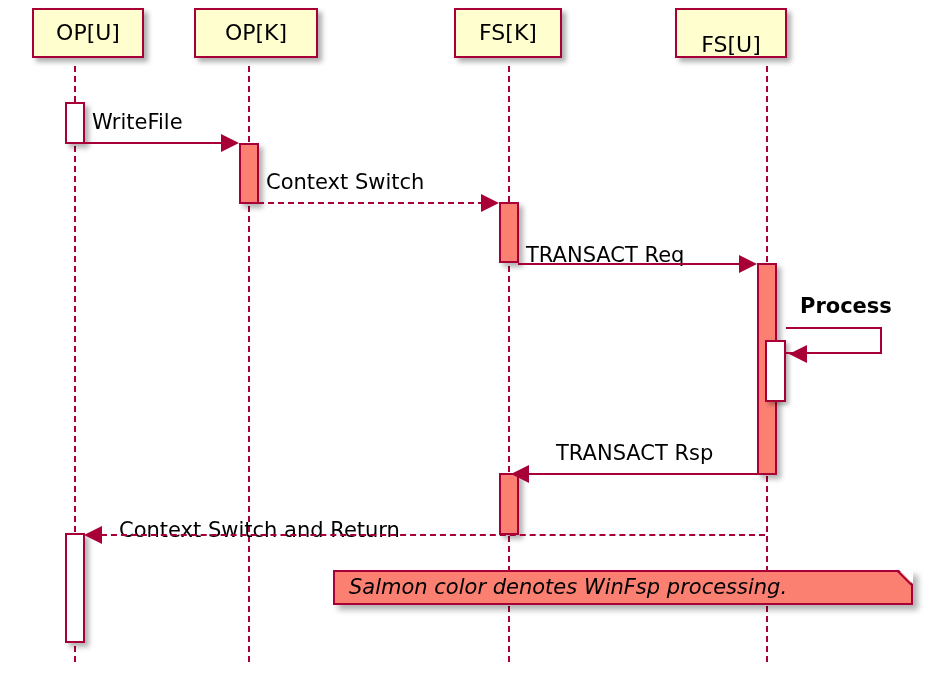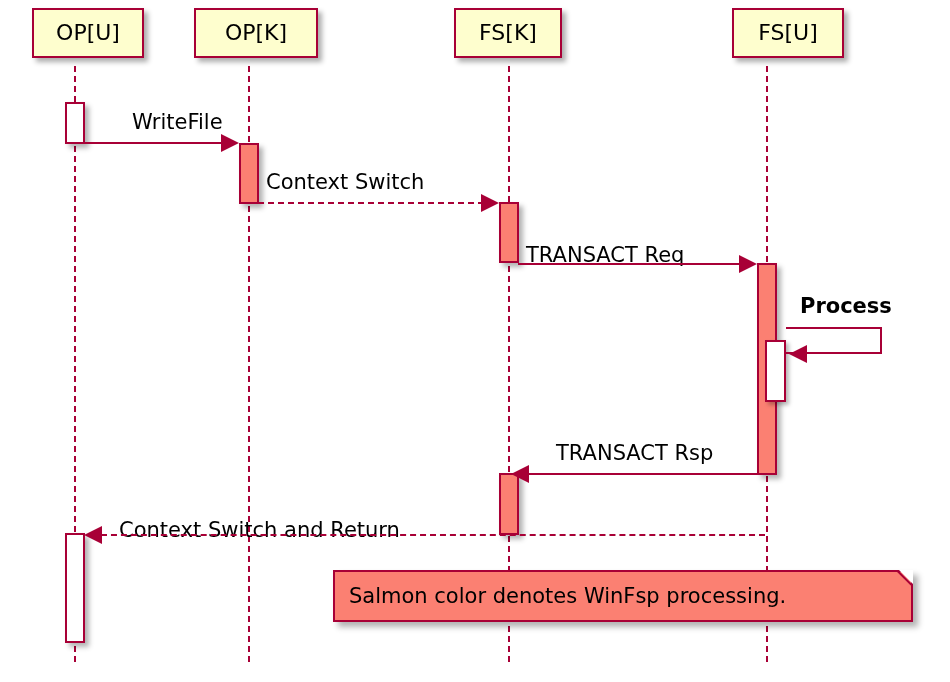--- a/index.html
+++ b/index.html
@@ -147,39 +147,39 @@
 
   <div class="participant" style="left:32px;width:112px;">
     <span class="plabel">OP[U]</span>
   </div>
   <div class="participant" style="left:194px;width:124px;">
     <span class="plabel">OP[K]</span>
   </div>
   <div class="participant" style="left:454px;width:108px;">
     <span class="plabel">FS[K]</span>
   </div>
-  <div class="participant" style="left:732px;width:112px;">
+  <div class="participant" style="left:675px;width:112px;align-items:flex-end;">
     <span class="plabel">FS[U]</span>
   </div>
 
   <div class="activation white" style="left:65px;top:102px;height:42px;"></div>
 
   <div class="activation salmon" style="left:239px;top:143px;height:61px;"></div>
 
   <div class="activation salmon" style="left:499px;top:202px;height:61px;"></div>
 
   <div class="activation salmon" style="left:757px;top:263px;height:212px;"></div>
 
   <div class="activation white nested" style="left:765px;top:340px;height:62px;width:21px;"></div>
 
   <div class="activation salmon" style="left:499px;top:473px;height:62px;"></div>
 
   <div class="activation white" style="left:65px;top:533px;height:110px;"></div>
 
-  <div class="msg-label" style="left:92px;top:112px;padding-left:40px;">WriteFile</div>
+  <div class="msg-label" style="left:92px;top:112px;">WriteFile</div>
   <div class="msg-line" style="left:84px;top:142px;width:140px;"></div>
   <div class="arrow-head right" style="left:221px;top:134px;"></div>
 
   <div class="msg-label" style="left:266px;top:172px;">Context Switch</div>
   <div class="msg-line dotted" style="left:258px;top:202px;width:226px;"></div>
   <div class="arrow-head right" style="left:481px;top:194px;"></div>
 
   <div class="msg-label" style="left:526px;top:233px;margin-top:12px;">TRANSACT Req</div>
   <div class="msg-line" style="left:518px;top:263px;width:224px;"></div>
   <div class="arrow-head right" style="left:739px;top:255px;"></div>
@@ -189,19 +189,19 @@
   <div class="arrow-head left" style="left:789px;top:345px;"></div>
 
   <div class="msg-label" style="left:556px;top:443px;">TRANSACT Rsp</div>
   <div class="msg-line" style="left:528px;top:473px;width:230px;"></div>
   <div class="arrow-head left" style="left:511px;top:465px;"></div>
 
   <div class="msg-label" style="left:119px;top:504px;margin-top:16px;">Context Switch and Return</div>
   <div class="msg-line dotted" style="left:101px;top:534px;width:664px;"></div>
   <div class="arrow-head left" style="left:84px;top:526px;"></div>
 
-  <div class="note" style="left:333px;top:570px;width:580px;height:52px;">
+  <div class="note" style="left:333px;top:570px;width:580px;height:35px;font-style:italic;">
     <span class="note-text">Salmon color denotes WinFsp processing.</span>
   </div>
   <div class="note-fold" style="left:899px;top:570px;"></div>
   <div class="note-fold-edge" style="left:898px;top:570px;"></div>
 
 </div>
 
 </body></html>

